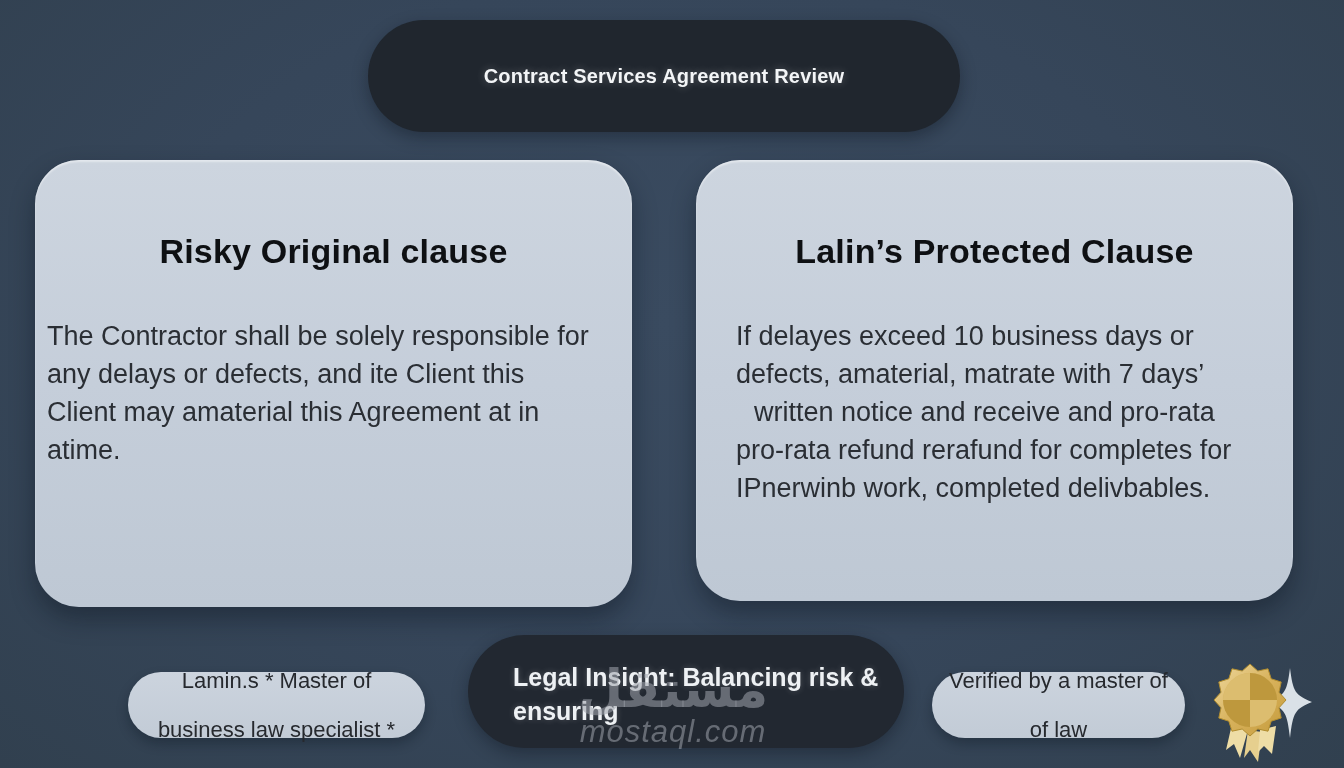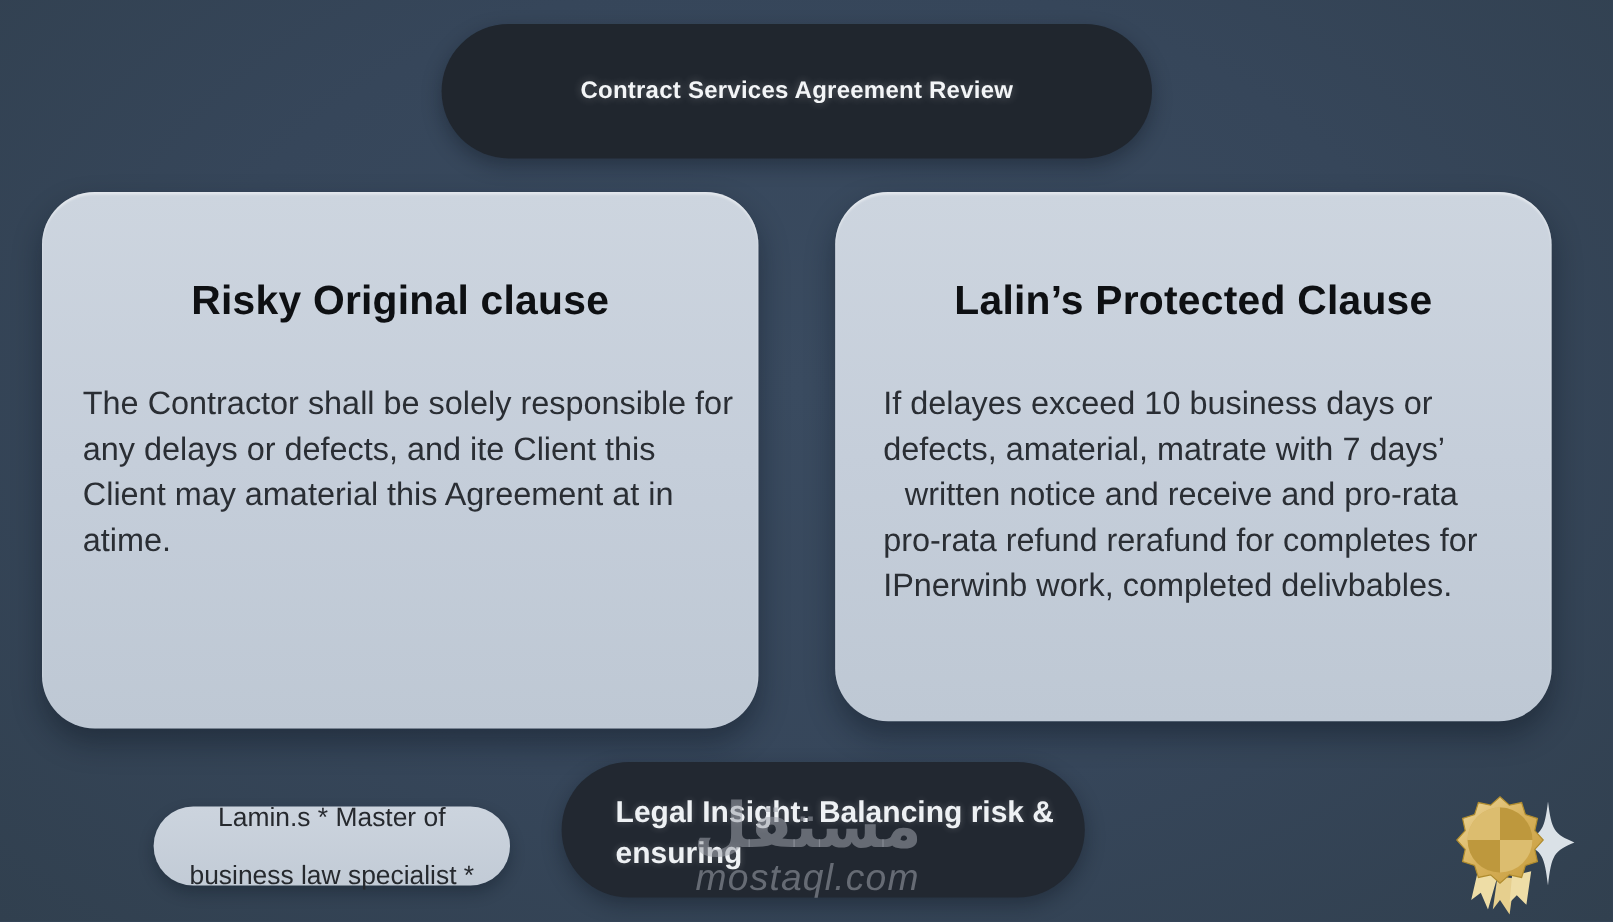--- a/index.html
+++ b/index.html
@@ -35,21 +35,21 @@
   .card.left{left:35px;}
   .card.right{left:696px;height:441px;}
   .card .heading{
     margin-top:72px;text-align:center;
     font-size:34px;font-weight:bold;color:#0e1013;letter-spacing:.2px;
   }
   .card .body{
     margin-top:46px;
     font-size:27px;line-height:38px;color:#2a2e34;
   }
-  .card.left .body{padding:0 20px 0 34px;}
+  .card.left .body{padding:0 20px 0 12px;}
   .card.right .body{padding:0 26px 0 40px;}
   .card.right .body .line:nth-child(3){padding-left:18px;}
 
   
   .badge{
     position:absolute;top:672px;height:66px;
     background:linear-gradient(180deg,#ccd4de 0%,#c2cbd6 100%);
     border-radius:34px;
     display:flex;flex-direction:column;align-items:center;justify-content:center;
     box-shadow:0 6px 12px rgba(8,16,26,.3);
@@ -124,20 +124,24 @@
   <div class="insight-pill">
     <div>Legal Insight: Balancing risk &amp;</div>
     <div>ensuring</div>
   </div>
 
   <div class="watermark">
     <div class="ar">مستقل</div>
     <div class="dom">mostaql.com</div>
   </div>
 
+  <div class="badge right-badge">
+    <div>Verified by a master of</div>
+    <div>of law</div>
+  </div>
 
   <svg class="medal" viewBox="0 0 124 118" aria-hidden="true">
     <defs>
       <linearGradient id="goldGrad" x1="0" y1="0" x2="1" y2="1">
         <stop offset="0" stop-color="#eed9a0"></stop>
         <stop offset="0.5" stop-color="#d8b25c"></stop>
         <stop offset="1" stop-color="#c49a3a"></stop>
       </linearGradient>
     </defs>
 

